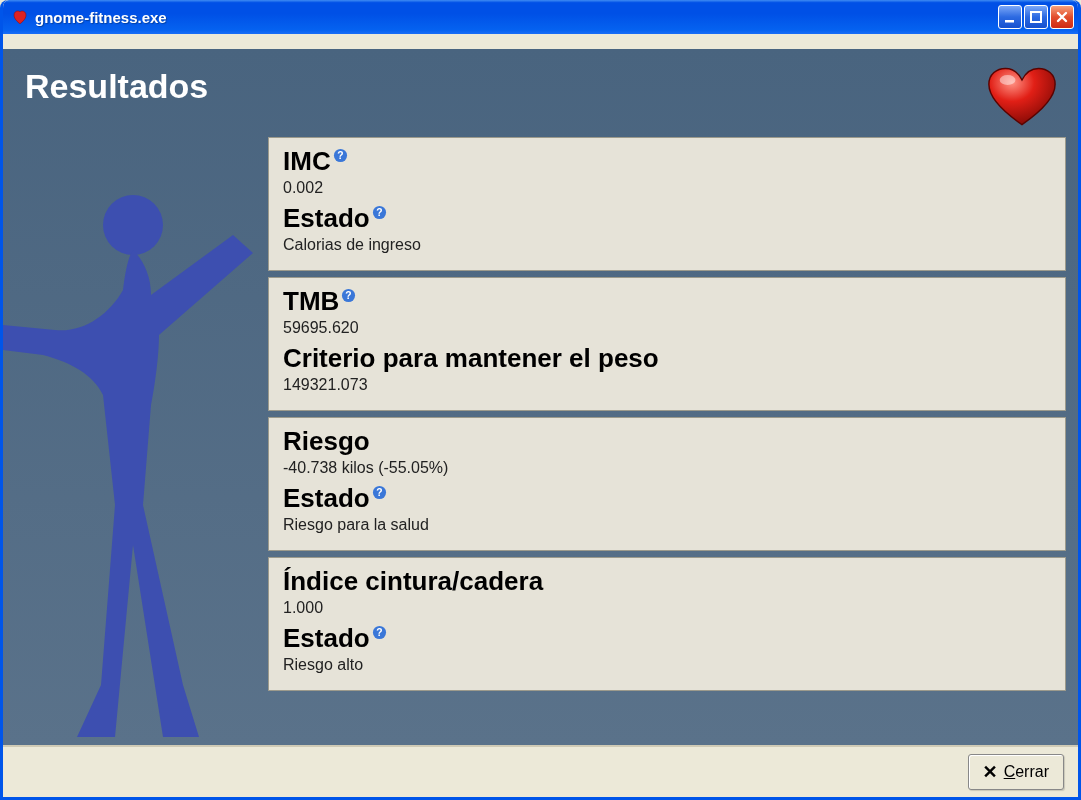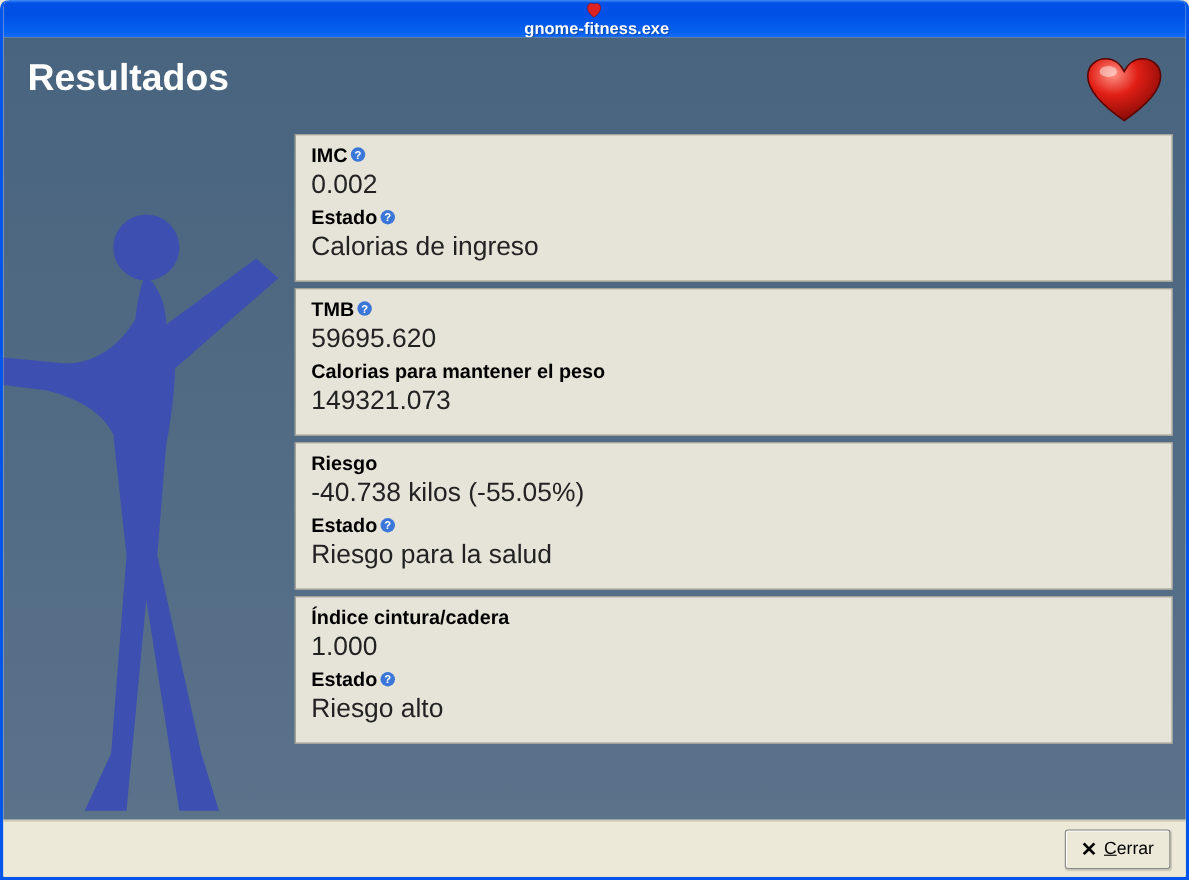--- a/index.html
+++ b/index.html
@@ -22,21 +22,20 @@
     flex-direction: column;
   }
   .titlebar {
     height: 34px;
     background: linear-gradient(to bottom, #3f8cf3 0%, #0050e6 8%, #0050e6 40%, #0562f0 88%, #1a6ef7 100%);
     display: flex;
     align-items: center;
     padding: 0 4px 0 8px;
     color: #fff;
     border-radius: 6px 6px 0 0;
-    flex-direction: column;
   }
   .titlebar .app-icon {
     width: 18px; height: 18px; margin-right: 6px;
     display: flex; align-items: center; justify-content: center;
   }
   .titlebar .title {
     font-size: 15px;
     font-weight: bold;
     text-shadow: 1px 1px 1px rgba(0,0,0,0.3);
     flex: 1;
@@ -56,20 +55,21 @@
     background: linear-gradient(to bottom, #f7a17b 0%, #e24d2c 50%, #cf2a16 100%);
   }
   .ctrl svg { display:block; }
 
   .content-area {
     flex: 1;
     display: flex;
     flex-direction: column;
     background: linear-gradient(to bottom, #49647f 0%, #5a728a 100%);
     position: relative;
+    margin-top: 15px;
   }
   .header-row {
     display: flex;
     align-items: flex-start;
     justify-content: space-between;
     padding: 18px 20px 10px 22px;
   }
   .page-title {
     color: #fff;
     font-size: 34px;
@@ -102,32 +102,32 @@
   .panel {
     background: #e6e3d8;
     border: 1px solid #9c9a8c;
     padding: 8px 14px 10px 14px;
   }
   .panel .label-row {
     display: flex;
     align-items: flex-start;
   }
   .panel .label {
-    font-size: 18px;
+    font-size: 26px;
     font-weight: bold;
     color: #000;
   }
   .panel .info-badge {
     width: 15px; height: 15px;
     margin-left: 2px;
     margin-top: 2px;
     cursor: pointer;
   }
   .panel .value {
-    font-size: 24px;
+    font-size: 16px;
     color: #222;
     margin-top: 2px;
     margin-bottom: 6px;
   }
 
   .footer {
     height: 52px;
     background: #ece9d8;
     border-top: 2px solid #cfcab5;
     display: flex;
@@ -251,21 +251,21 @@
             <span class="label">TMB</span>
             <span class="info-badge">
               <svg viewBox="0 0 16 16">
                   <circle cx="8" cy="8" r="7" fill="#3a77d8"></circle>
                   <text x="8" y="12" text-anchor="middle" font-size="11" font-weight="bold" fill="#fff">?</text>
                 </svg>
             </span>
           </div>
           <div class="value">59695.620</div>
           <div class="label-row">
-            <span class="label">Calorias para mantener el peso</span>
+            <span class="label">Criterio para mantener el peso</span>
           </div>
           <div class="value">149321.073</div>
         </div>
 
         <div class="panel">
           <div class="label-row">
             <span class="label">Riesgo</span>
           </div>
           <div class="value">-40.738 kilos (-55.05%)</div>
           <div class="label-row">

